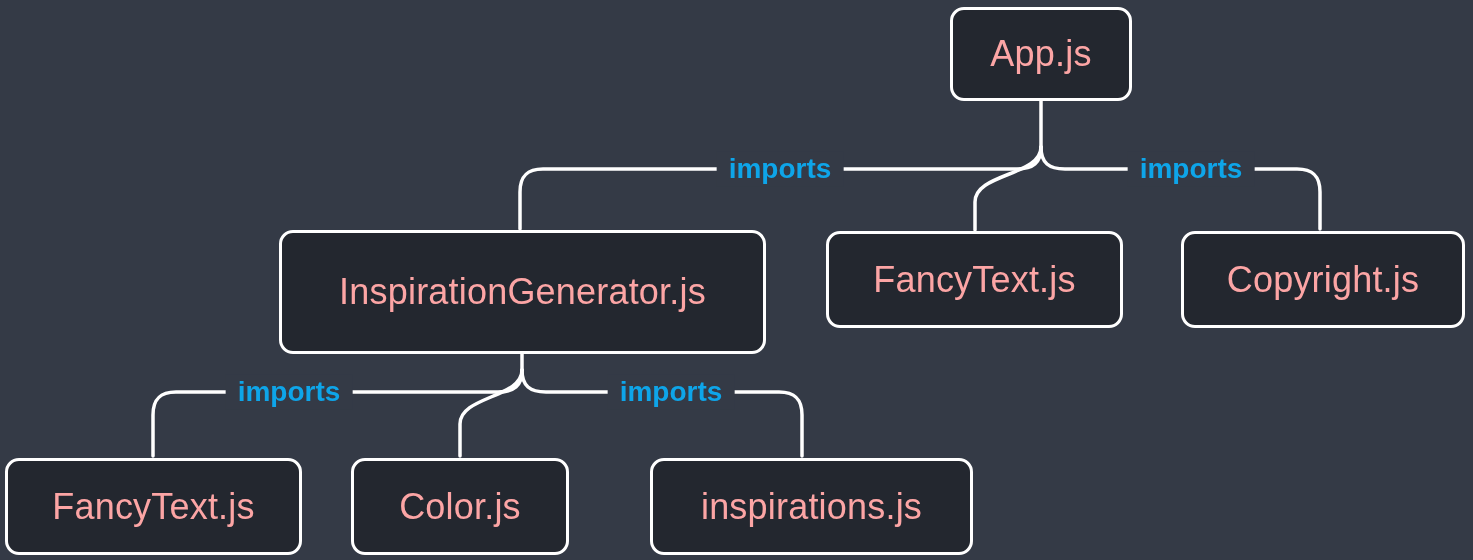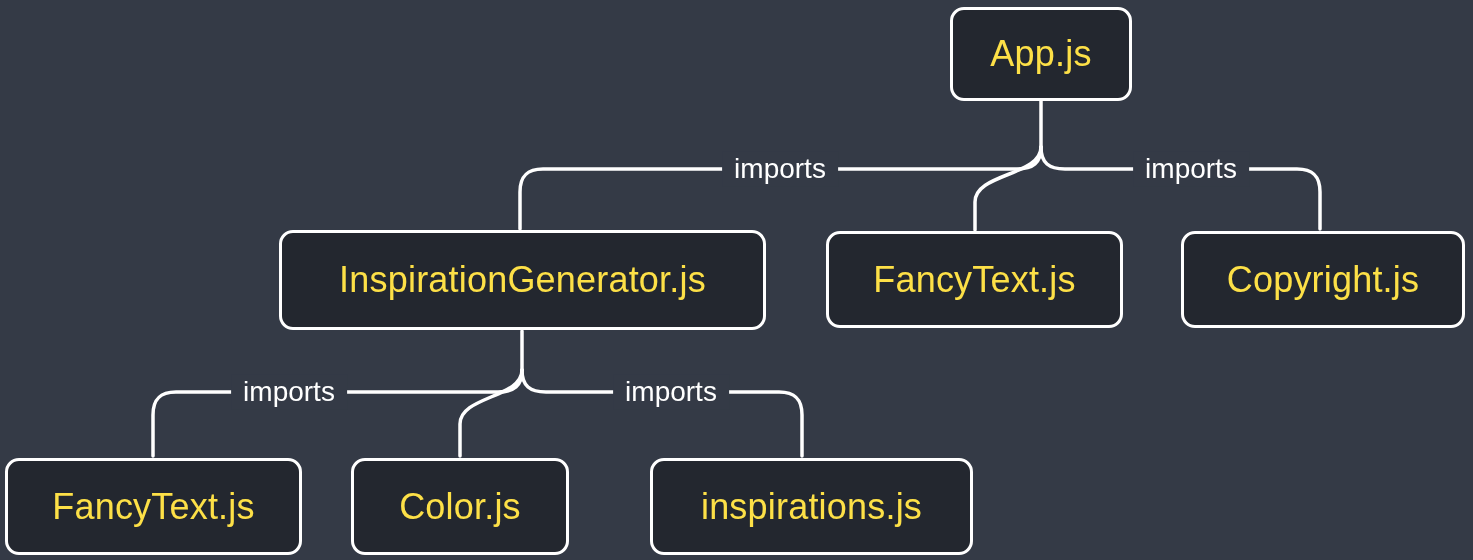--- a/index.html
+++ b/index.html
@@ -31,33 +31,33 @@
     position: absolute;
     display: flex;
     align-items: center;
     justify-content: center;
     background: #23272F;
     border: 3px solid #FFFFFF;
     border-radius: 14px;
     box-sizing: border-box;
   }
   .node-label {
-    color: #fde047;
+    color: #fca5a5;
     font-size: 36px;
     font-weight: 500;
     letter-spacing: 0.2px;
     white-space: nowrap;
   }
   .edge-label {
     position: absolute;
     transform: translate(-50%, -50%);
     background: #343A46;
-    color: #ffffff;
+    color: #0ea5e9;
     font-size: 28px;
-    font-weight: 400;
+    font-weight: 700;
     padding: 2px 12px;
     white-space: nowrap;
     line-height: 1.1;
   }
 </style>
 </head>
 <body>
 
 <div class="canvas">
 
@@ -76,21 +76,21 @@
 
   <div class="edge-label" style="left:780px; top:169px;">imports</div>
   <div class="edge-label" style="left:1191px; top:169px;">imports</div>
   <div class="edge-label" style="left:289px; top:392px;">imports</div>
   <div class="edge-label" style="left:671px; top:392px;">imports</div>
 
   <div class="node" style="left:950px; top:7px; width:182px; height:94px;">
     <span class="node-label">App.js</span>
   </div>
 
-  <div class="node" style="left:279px; top:230px; width:487px; height:100px;">
+  <div class="node" style="left:279px; top:230px; width:487px; height:124px;">
     <span class="node-label">InspirationGenerator.js</span>
   </div>
 
   <div class="node" style="left:826px; top:231px; width:297px; height:97px;">
     <span class="node-label">FancyText.js</span>
   </div>
 
   <div class="node" style="left:1181px; top:231px; width:284px; height:97px;">
     <span class="node-label">Copyright.js</span>
   </div>

